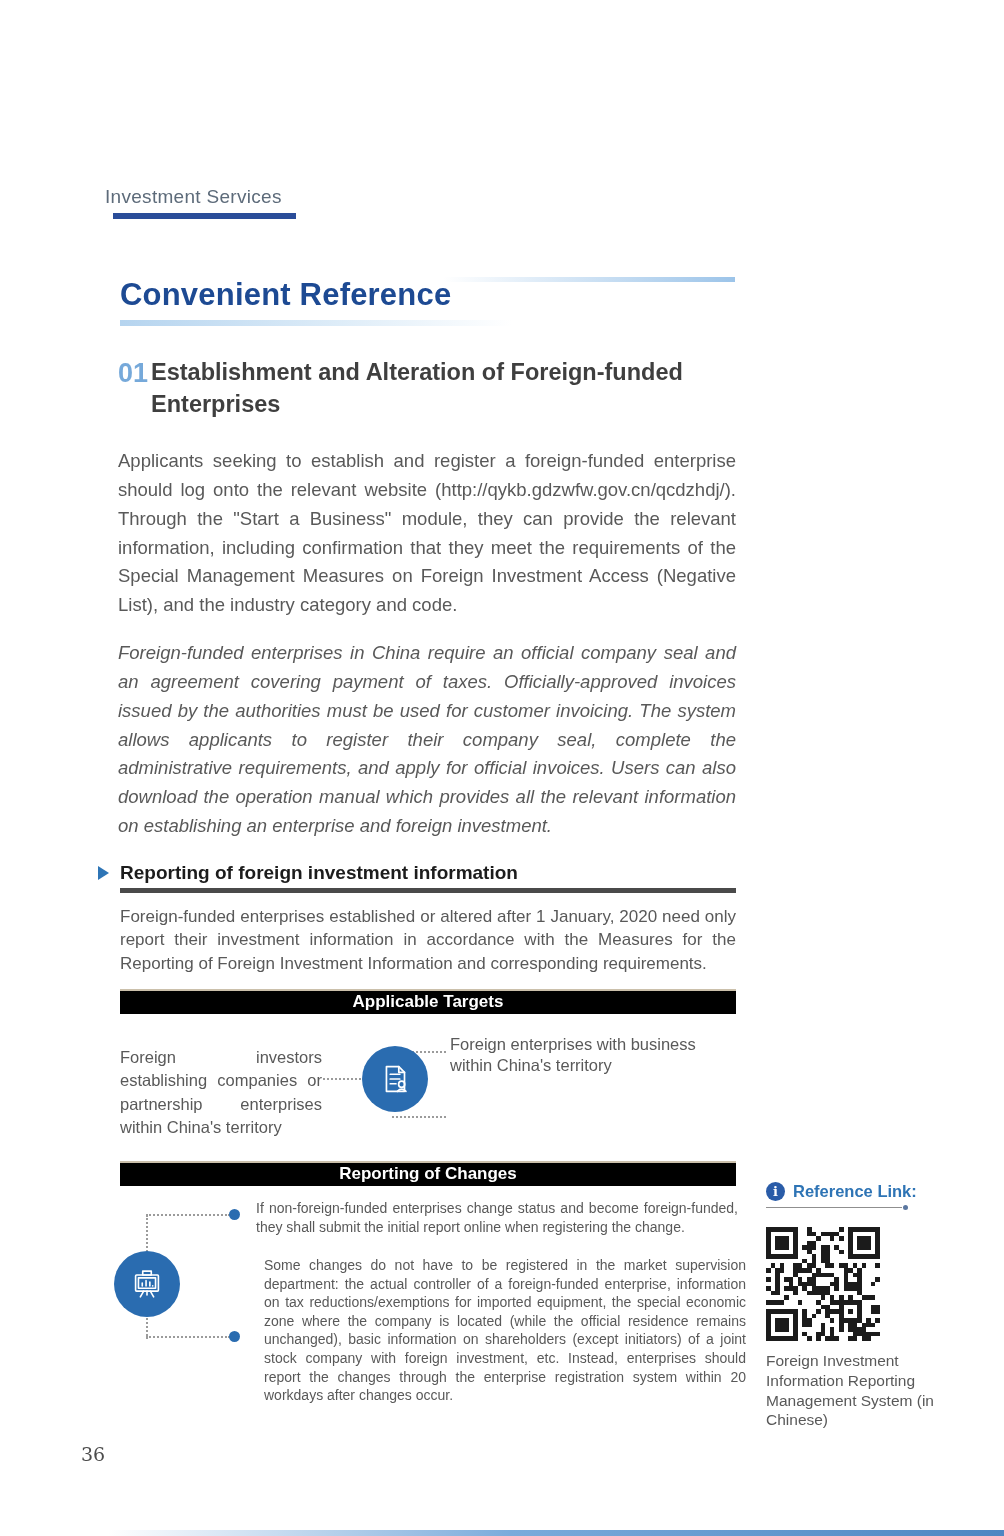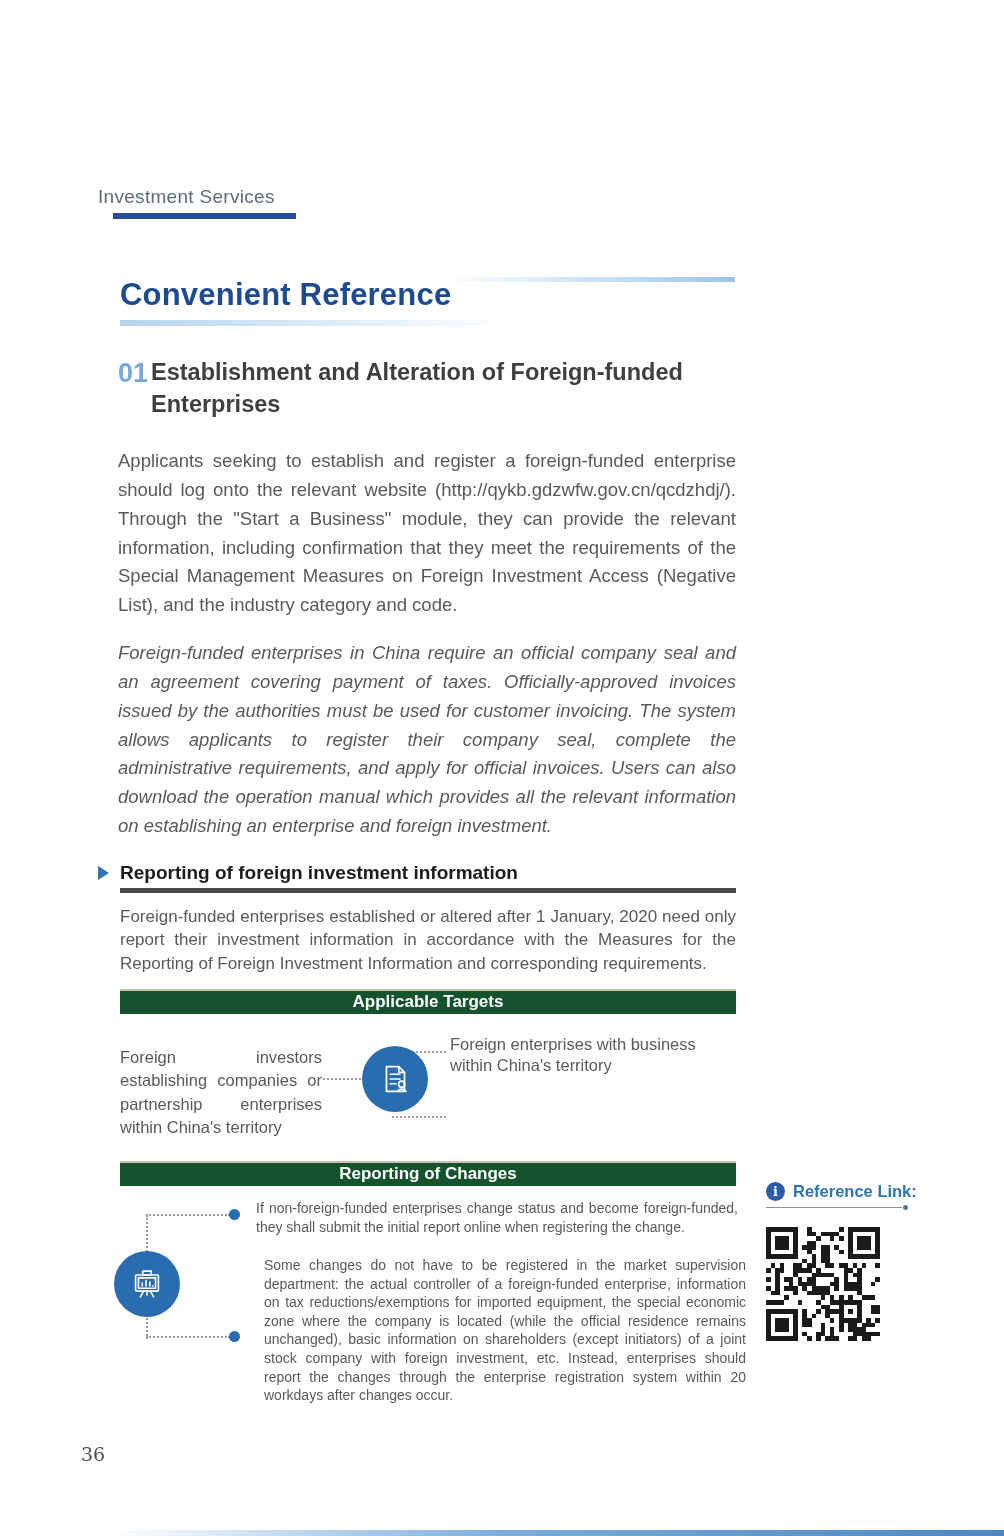--- a/index.html
+++ b/index.html
@@ -3,21 +3,21 @@
 <meta charset="utf-8">
 <style>
   * { margin:0; padding:0; box-sizing:border-box; }
   html,body { background:#ffffff; }
   .page {
     position:relative; width:1004px; height:1536px; margin:0 auto;
     background:#ffffff; overflow:hidden;
     font-family:"Liberation Sans", sans-serif;
   }
   
-  .eyebrow { position:absolute; left:98px; top:186px; font-size:19px; color:#5d6b7a; letter-spacing:.3px; }
+  .eyebrow { position:absolute; left:105px; top:186px; font-size:19px; color:#5d6b7a; letter-spacing:.3px; }
   .eyebrow-rule { position:absolute; left:113px; top:213px; width:183px; height:6px; background:#2a4d99; }
 
   
   .title-bar-top { position:absolute; left:443px; top:277px; width:292px; height:5px;
     background:linear-gradient(90deg, rgba(156,196,233,0) 0%, #9cc4e9 100%); }
   .title { position:absolute; left:120px; top:277px; font-size:31px; font-weight:bold; color:#1d4a93; letter-spacing:.2px; }
   .title-bar-bottom { position:absolute; left:120px; top:320px; width:392px; height:6px;
     background:linear-gradient(90deg, #b5d4ef 0%, #ddecf8 55%, rgba(255,255,255,0) 100%); }
 
   
@@ -31,21 +31,21 @@
   .p2 { top:639px;font-style:italic; }
 
   
   .sub-head { position:absolute; left:98px; top:862px; display:flex; align-items:center; }
   .tri { width:0; height:0; border-left:11px solid #2e75b6; border-top:7px solid transparent; border-bottom:7px solid transparent; }
   .sub-head h3 { margin-left:11px; font-size:19px; font-weight:bold; color:#1c1c1c; }
   .sub-rule { position:absolute; left:120px; top:888px; width:616px; height:5px; background:#4a4a4a; }
   .intro { position:absolute; left:120px; top:905px; width:616px; font-size:17px; line-height:1.37; color:#595959; text-align:justify; }
 
   
-  .banner { position:absolute; left:120px; width:616px; height:25px; background:#14532d; border-top:2px solid #cbc0ab;
+  .banner { position:absolute; left:120px; width:616px; height:25px; background:#000000; border-top:2px solid #cbc0ab;
     color:#ffffff; font-size:17px; font-weight:bold; text-align:center; line-height:22px; }
   .banner1 { top:989px; }
   .banner2 { top:1161px; }
 
   
   .target-left { position:absolute; left:120px; top:1046px; width:202px; font-size:16.5px; line-height:1.42; color:#595959; text-align:justify; }
   .dotted-h { position:absolute; border-top:2px dotted #9b9b9b; height:0; }
   .dl-left  { left:323px; top:1078px; width:38px; }
   .dl-tr    { left:392px; top:1051px; width:54px; }
   .dl-br    { left:392px; top:1116px; width:54px; }
@@ -360,17 +360,18 @@
         <rect x="19" y="1" width="5" height="5" fill="#ffffff"></rect>
         <rect x="20" y="2" width="3" height="3" fill="#1b1b1b"></rect>
         <rect x="0" y="18" width="7" height="7" fill="#1b1b1b"></rect>
         <rect x="1" y="19" width="5" height="5" fill="#ffffff"></rect>
         <rect x="2" y="20" width="3" height="3" fill="#1b1b1b"></rect>
         <rect x="16" y="16" width="5" height="5" fill="#1b1b1b"></rect>
         <rect x="17" y="17" width="3" height="3" fill="#ffffff"></rect>
         <rect x="18" y="18" width="1" height="1" fill="#1b1b1b"></rect>
       </svg>
   </div>
+  <p class="ref-caption">Foreign Investment Information Reporting Management System (in Chinese)</p>
 
   <div class="page-num">36</div>
   <div class="bottom-bar"></div>
 
 </div>
 
 </body></html>

